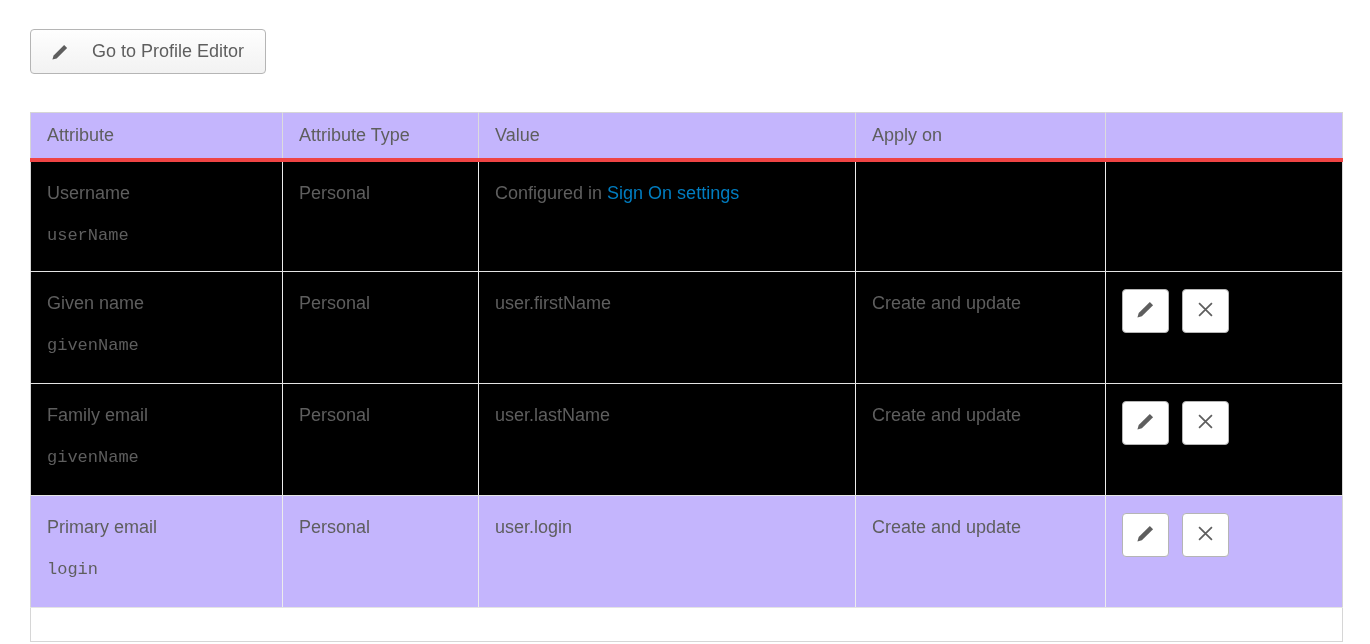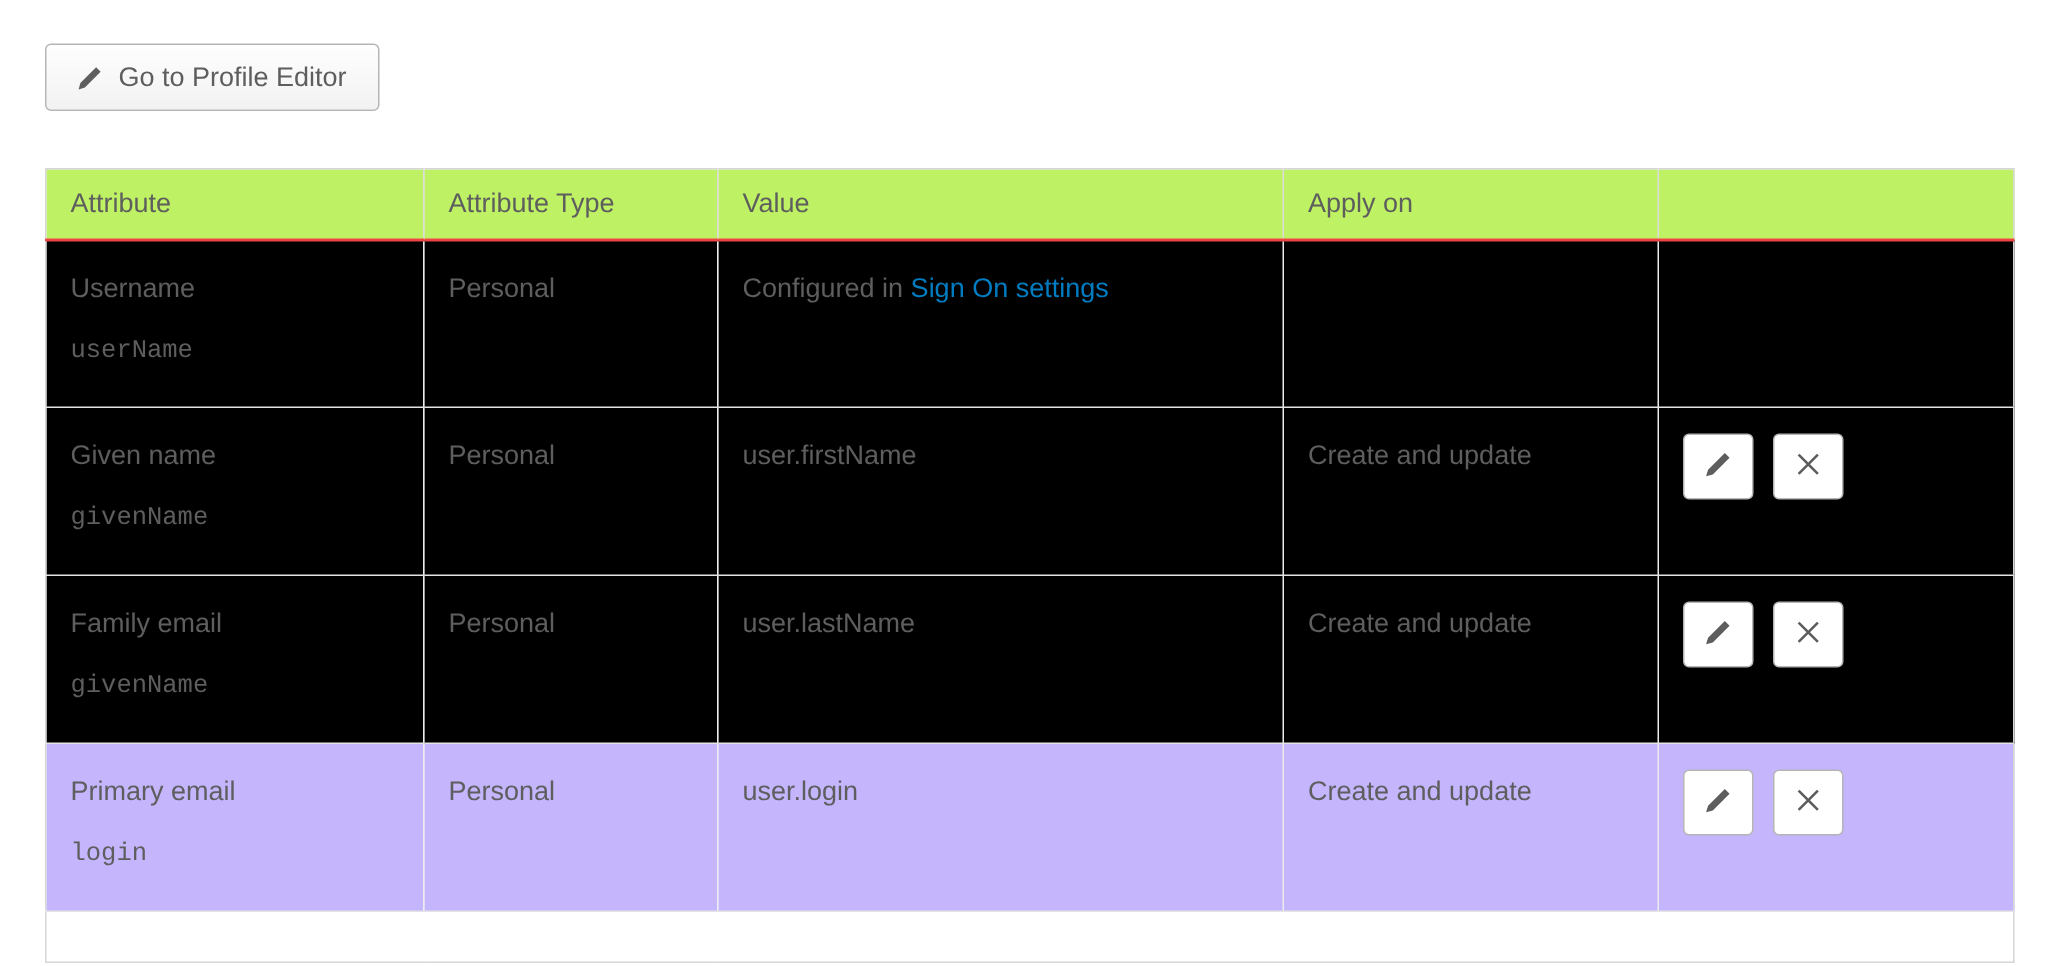--- a/index.html
+++ b/index.html
@@ -9,21 +9,21 @@
     font-family: "Liberation Sans", sans-serif;
     color: #5e5e5e;
   }
   .page { padding: 29px 28px 0 30px; }
 
   
   .toolbar { display: flex; gap: 22px; margin-bottom: 38px; }
   .btn {
     display: inline-flex;
     align-items: center;
-    gap: 11px;
+    gap: 24px;
     height: 45px;
     padding: 0 21px;
     background: linear-gradient(#fefefe, #f2f2f2);
     border: 1px solid #b5b5b5;
     border-radius: 4px;
     font-family: "Liberation Sans", sans-serif;
     font-size: 18px;
     color: #5e5e5e;
     cursor: pointer;
   }
@@ -32,26 +32,26 @@
   
   table {
     width: 1312px;
     border-collapse: collapse;
     table-layout: fixed;
     border: 1px solid #d6d6d6;
   }
   th {
     height: 47px;
     padding: 0 16px;
-    background: #bef264;
+    background: #c4b5fd;
     text-align: left;
     font-weight: 400;
     font-size: 18px;
     color: #5e5e5e;
-    border-bottom: 2px solid #ef4444;
+    border-bottom: 4px solid #ef4444;
     border-right: 1px solid #dcdcdc;
   }
   th:last-child { border-right: none; }
   td {
     height: 112px;
     padding: 21px 16px 0 16px;
     vertical-align: top;
     font-size: 18px;
     color: #5e5e5e;
     border-bottom: 1px solid #e4e4e4;

